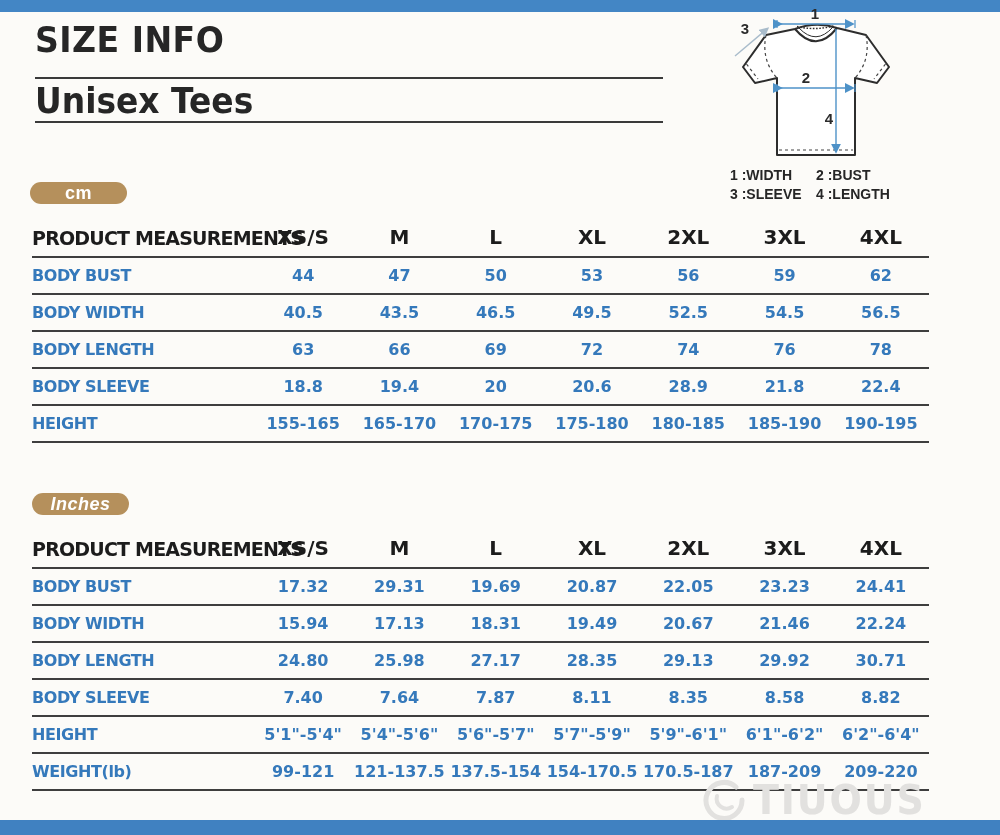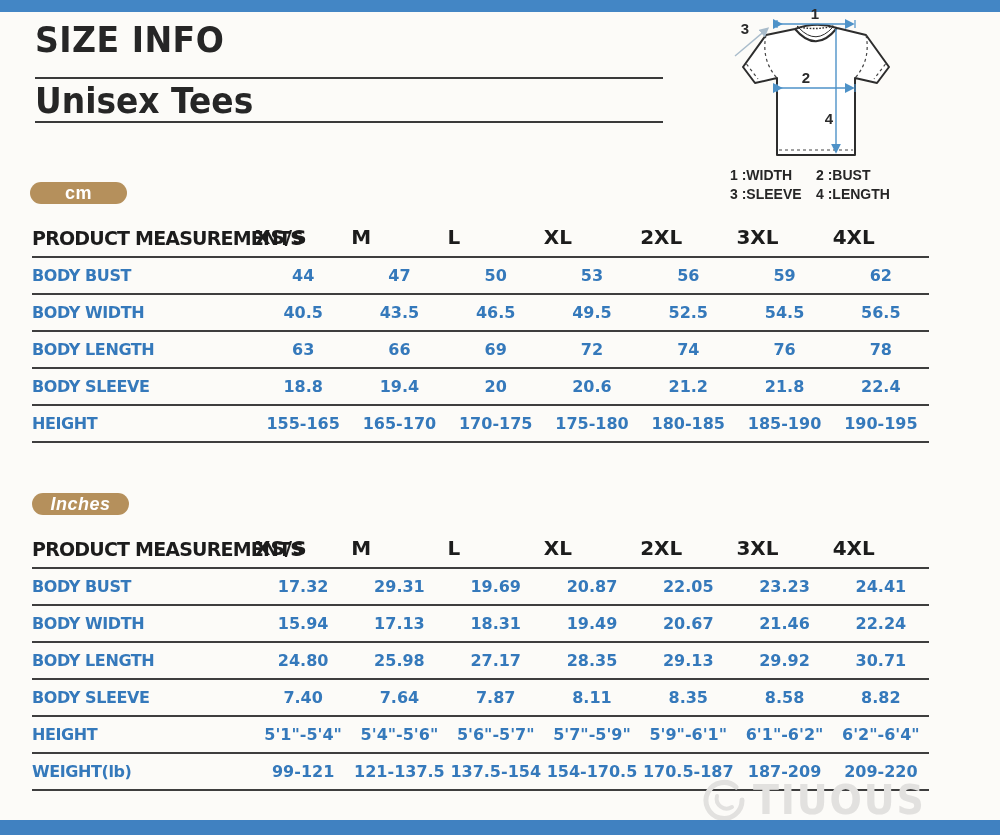--- a/index.html
+++ b/index.html
@@ -39,21 +39,21 @@
   #cm-badge{left:30px;top:182px;}
   #inches-badge{left:32px;top:493px;font-style:italic;}
 
   .size-table{position:absolute;left:32px;width:897px;border-collapse:collapse;table-layout:fixed;}
   #cm-table{top:212px;}
   #inches-table{top:523px;}
   .size-table thead th{
     height:37px;vertical-align:bottom;padding:0 0 7px 0;
     border-bottom:2px solid #3e3e3e;color:#1c1c1c;
     font-family:"DejaVu Sans",sans-serif;font-size:20px;font-weight:800;
-    text-align:left;white-space:nowrap;
+    text-align:center;white-space:nowrap;
   }
   .size-table thead th:first-child{width:223px;text-align:left;font-size:19px;letter-spacing:-.8px;}
   .size-table tbody th,
   .size-table tbody td{
     height:35px;border-bottom:2px solid #3e3e3e;
     color:#3579bb;font-family:"DejaVu Sans",sans-serif;font-weight:800;font-size:16px;
     text-align:center;white-space:nowrap;padding:0;
   }
   .size-table tbody th{text-align:left;font-size:16px;letter-spacing:-.4px;margin-top:24px;}
 
@@ -167,21 +167,21 @@
         <td>74</td>
         <td>76</td>
         <td>78</td>
       </tr>
       <tr>
         <th>BODY SLEEVE</th>
         <td>18.8</td>
         <td>19.4</td>
         <td>20</td>
         <td>20.6</td>
-        <td>21.2</td>
+        <td>28.9</td>
         <td>21.8</td>
         <td>22.4</td>
       </tr>
       <tr>
         <th>HEIGHT</th>
         <td>155-165</td>
         <td>165-170</td>
         <td>170-175</td>
         <td>175-180</td>
         <td>180-185</td>

